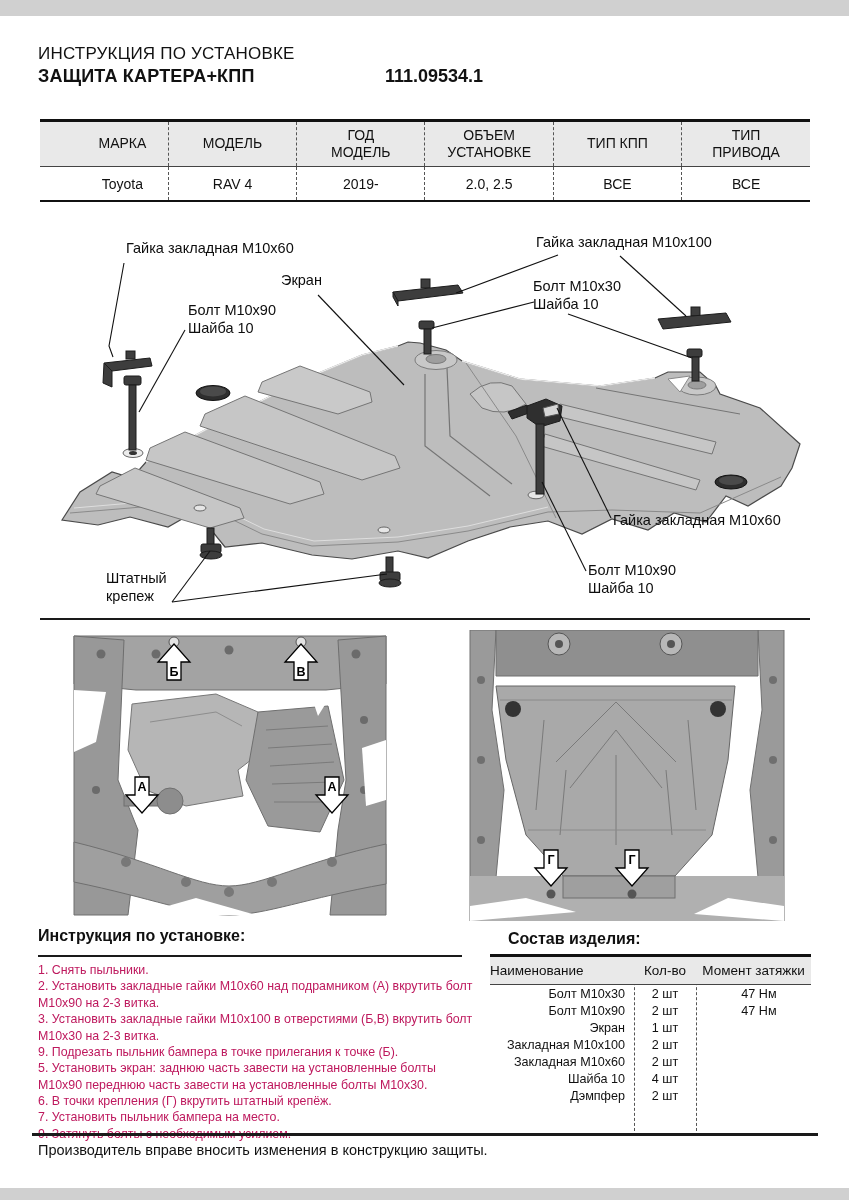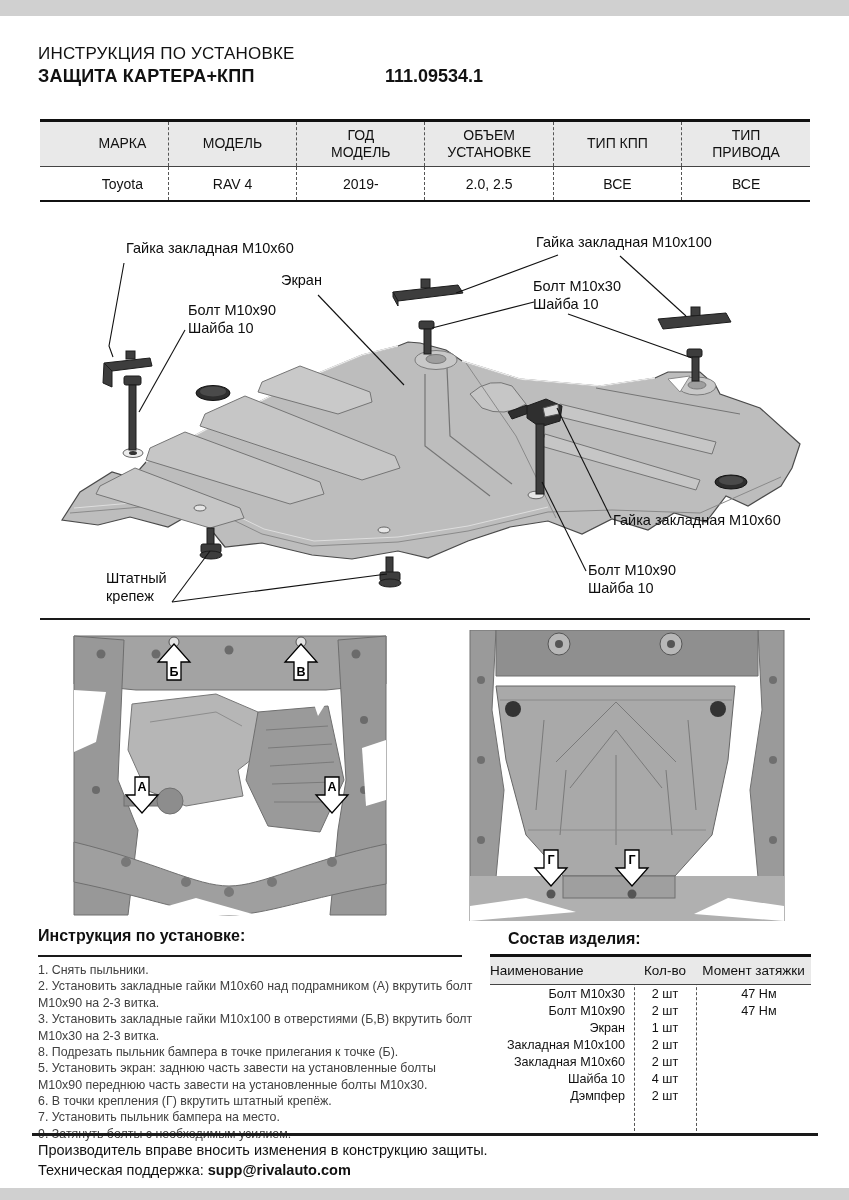--- a/index.html
+++ b/index.html
@@ -18,21 +18,21 @@
               white-space:pre-line;line-height:1.25;}
   .vtable .vd{height:33px;border-bottom:2px solid #111;}
   
   .diagram-svg{left:0;top:185px;}
   .callout{position:absolute;font-size:14.5px;line-height:18px;white-space:nowrap;color:#0d0d0d;}
   .rule{background:#1a1a1a;}
   
   .photo{position:absolute;overflow:hidden;}
   
   .sec-title{font-size:16px;font-weight:700;}
-  .steps{left:38px;top:946px;width:442px;font-size:12.4px;line-height:1.32;color:#404040;}
+  .steps{left:38px;top:946px;width:442px;font-size:12.4px;line-height:1.32;color:#be185d;}
   
   .parts-table{left:490px;top:938px;width:321px;height:179px;border-top:3px solid #111;overflow:hidden;}
   .pt-sep{position:absolute;top:0;bottom:0;width:0;border-left:1px dashed #555;}
   .pt-header{position:relative;display:flex;height:27px;background:#e9e9e9;border-bottom:1px solid #444;
              align-items:center;font-size:13.5px;}
   .pt-h{}
   .pt-row{position:relative;display:flex;height:16px;align-items:center;font-size:12.6px;margin-top:1px;}
   .c-name{width:144px;}  .pt-row .c-name{text-align:right;padding-right:9px;box-sizing:border-box;}
   .c-qty{width:62px;text-align:center;}
   .c-tq{width:115px;}    .pt-row .c-tq{padding-left:11px;box-sizing:border-box;text-align:center;}
@@ -321,21 +321,21 @@
       </g>
     </svg>
   </div>
 
   <div class="abs sec-title" style="left:38px;top:911px;">Инструкция по установке:</div>
   <div class="abs rule" style="left:38px;top:939px;width:424px;height:2px;"></div>
   <div class="abs steps">
     <div>1. Снять пыльники.</div>
     <div>2. Установить закладные гайки М10х60 над подрамником (А) вкрутить болт М10х90 на 2-3 витка.</div>
     <div>3. Установить закладные гайки М10х100 в отверстиями (Б,В) вкрутить болт М10х30 на 2-3 витка.</div>
-    <div>8. Подрезать пыльник бампера в точке прилегания к точке (Б).</div>
+    <div>9. Подрезать пыльник бампера в точке прилегания к точке (Б).</div>
     <div>5. Установить экран: заднюю часть завести на установленные болты М10х90 переднюю часть завести на установленные болты М10х30.</div>
     <div>6. В точки крепления (Г) вкрутить штатный крепёж.</div>
     <div>7. Установить пыльник бампера на место.</div>
     <div>9. Затянуть болты с необходимым усилием.</div>
   </div>
 
   <div class="abs sec-title" style="left:508px;top:914px;">Состав изделия:</div>
   <div class="abs parts-table">
     <div class="pt-sep" style="left:144px;"></div>
     <div class="pt-sep" style="left:206px;"></div>
@@ -376,17 +376,14 @@
     </div>
     <div class="pt-row">
       <div class="c-name">Дэмпфер</div>
       <div class="c-qty">2 шт</div>
       <div class="c-tq"></div>
     </div>
   </div>
 
   <div class="abs rule" style="left:32px;top:1117px;width:786px;height:3px;"></div>
   <div class="abs foot1">Производитель вправе вносить изменения в конструкцию защиты.</div>
-  <div class="abs foot2">
-    <span>Техническая поддержка: </span><b>supp@rivalauto.com</b>
-  </div>
 
 </div>
 
 </body></html>

